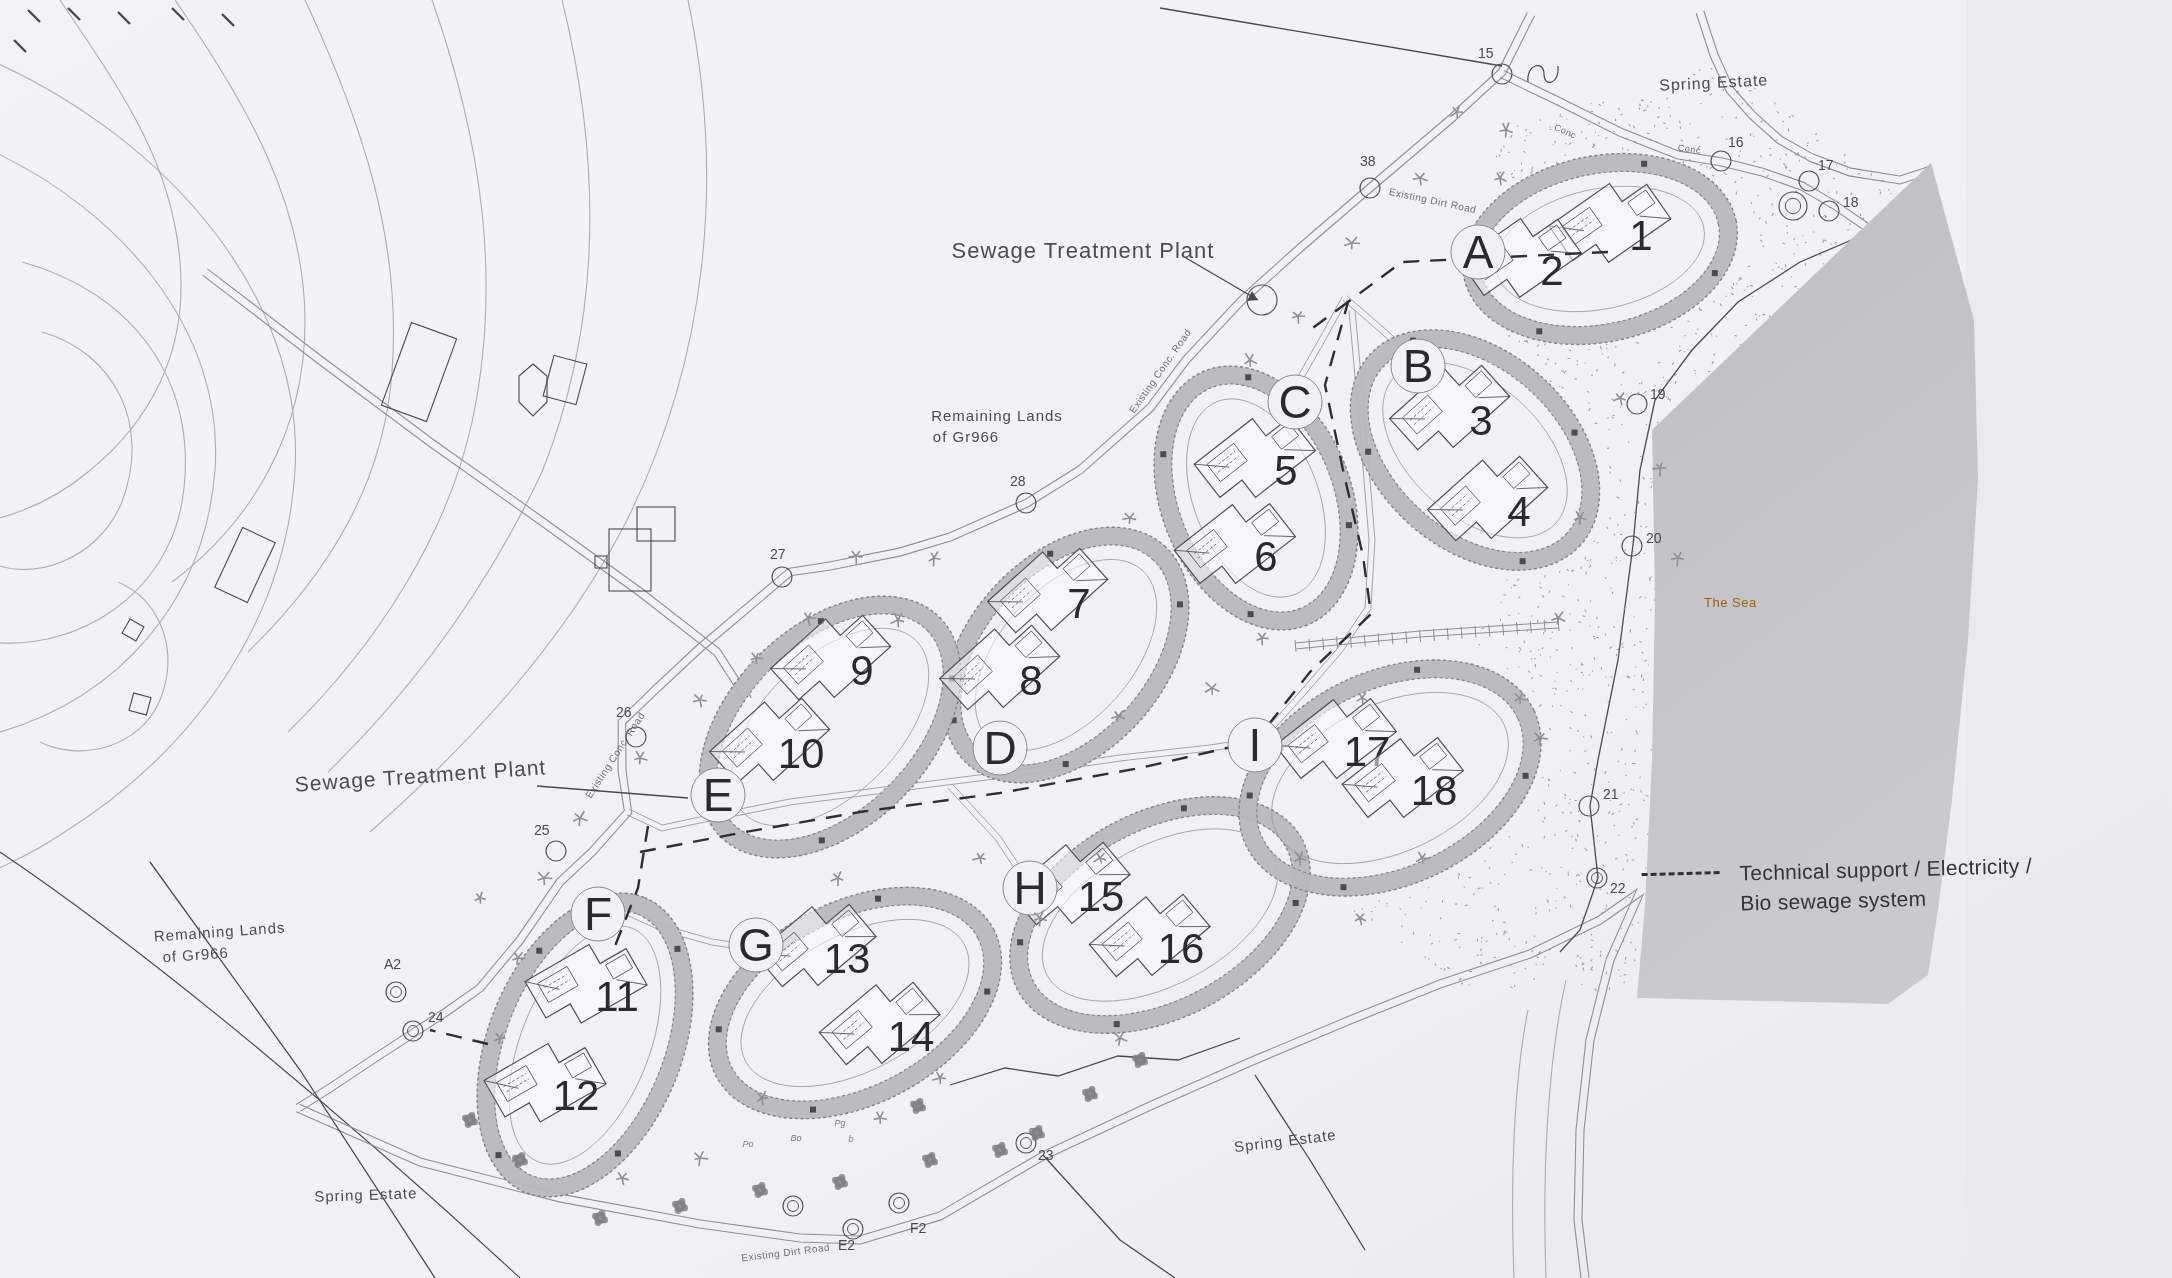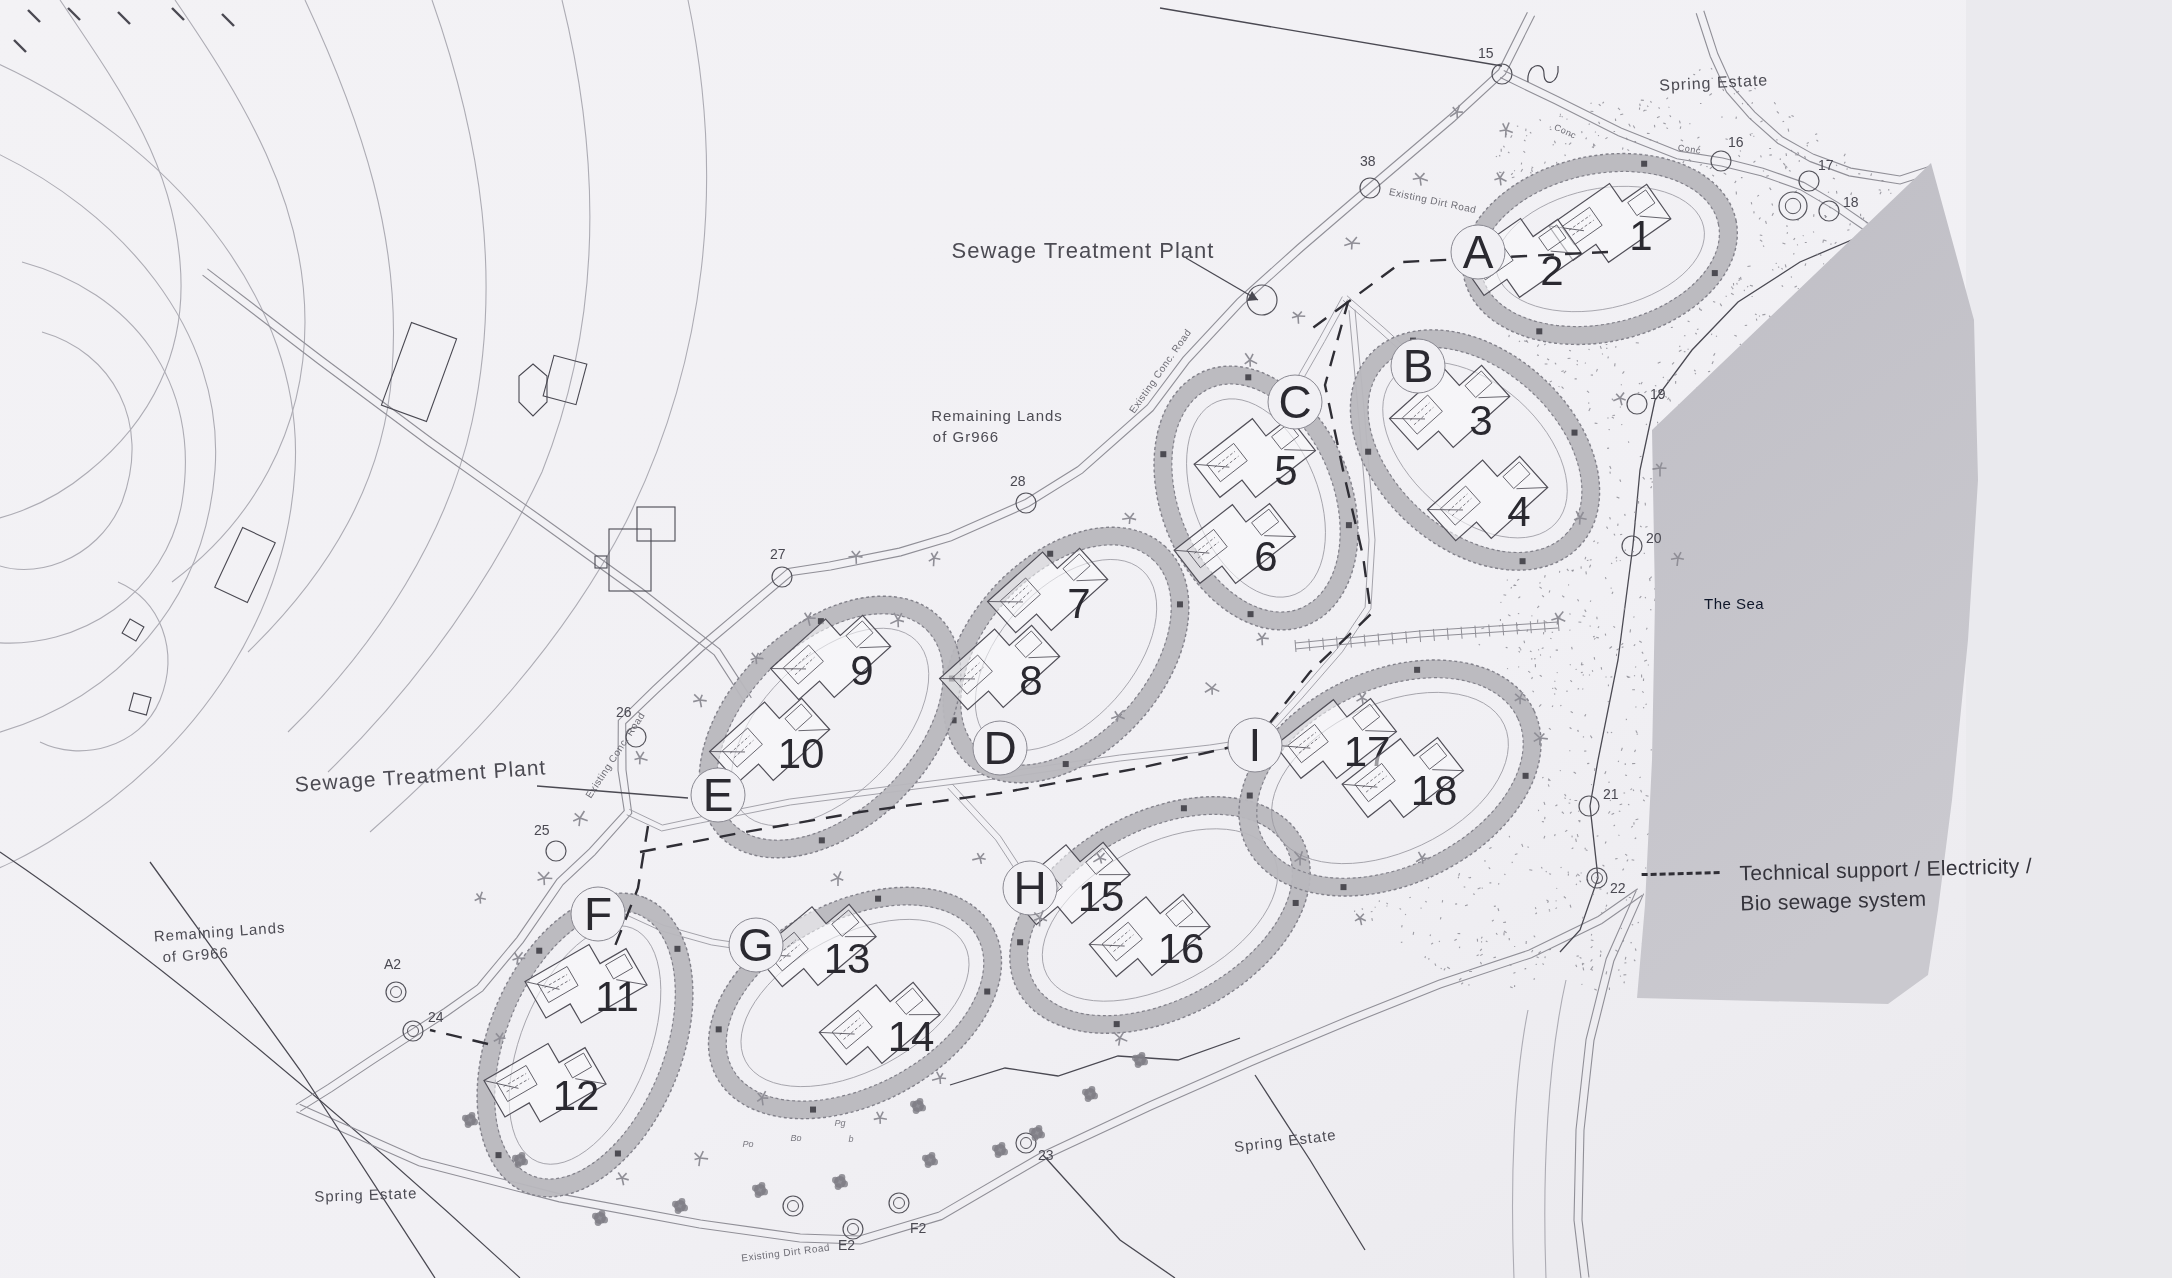--- a/index.html
+++ b/index.html
@@ -3,21 +3,21 @@
 <meta charset="utf-8">
 <style>
   html,body{margin:0;padding:0;background:#dddce0;}
   .stage{position:relative;width:2172px;height:1278px;overflow:hidden;
          background:#edecf0;font-family:"Liberation Sans",sans-serif;}
   .stage svg{position:absolute;left:0;top:0;}
   .legend{position:absolute;left:1642px;top:856px;display:flex;align-items:flex-start;
           gap:20px;transform:rotate(-1.5deg);color:#35343c;}
   .legend .dash{width:78px;border-top:3px dashed #2f2e35;margin-top:12px;}
   .legend .txt{font-size:21px;line-height:1.45;letter-spacing:.3px;}
-  .sea-label{position:absolute;left:1704px;top:595px;font-size:15px;color:#0f172a;letter-spacing:.5px;}
+  .sea-label{position:absolute;left:1704px;top:595px;font-size:13px;color:#a16207;letter-spacing:.5px;}
   text{font-family:"Liberation Sans",sans-serif;}
 </style>
 </head>
 <body>
 
 <div class="stage">
   <svg id="plan-svg" width="2172" height="1278" viewBox="0 0 2172 1278">
       <defs>
         <linearGradient id="paperGrad" x1="0" y1="0" x2="1" y2="1">
           <stop offset="0" stop-color="#f3f2f5"></stop>

